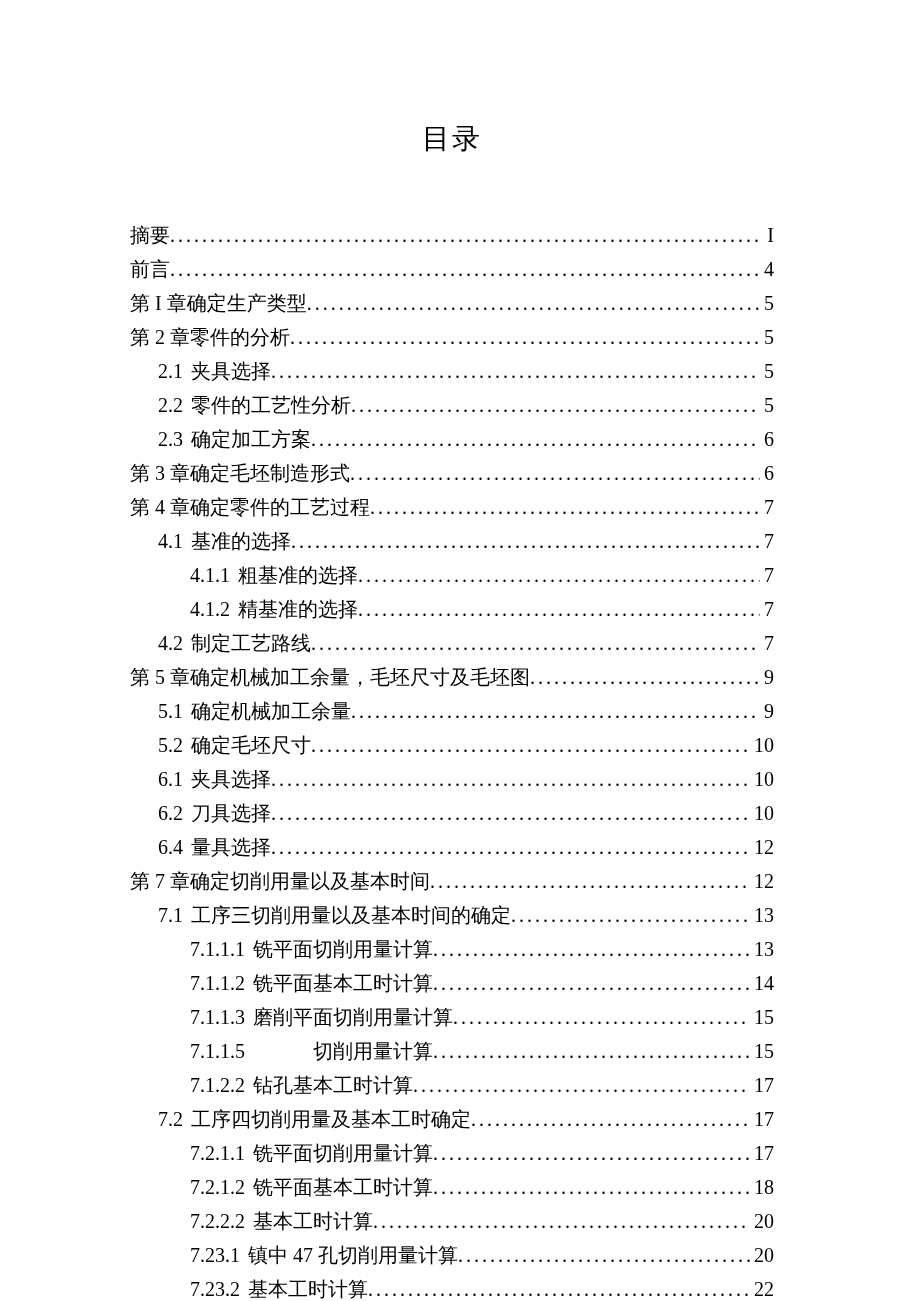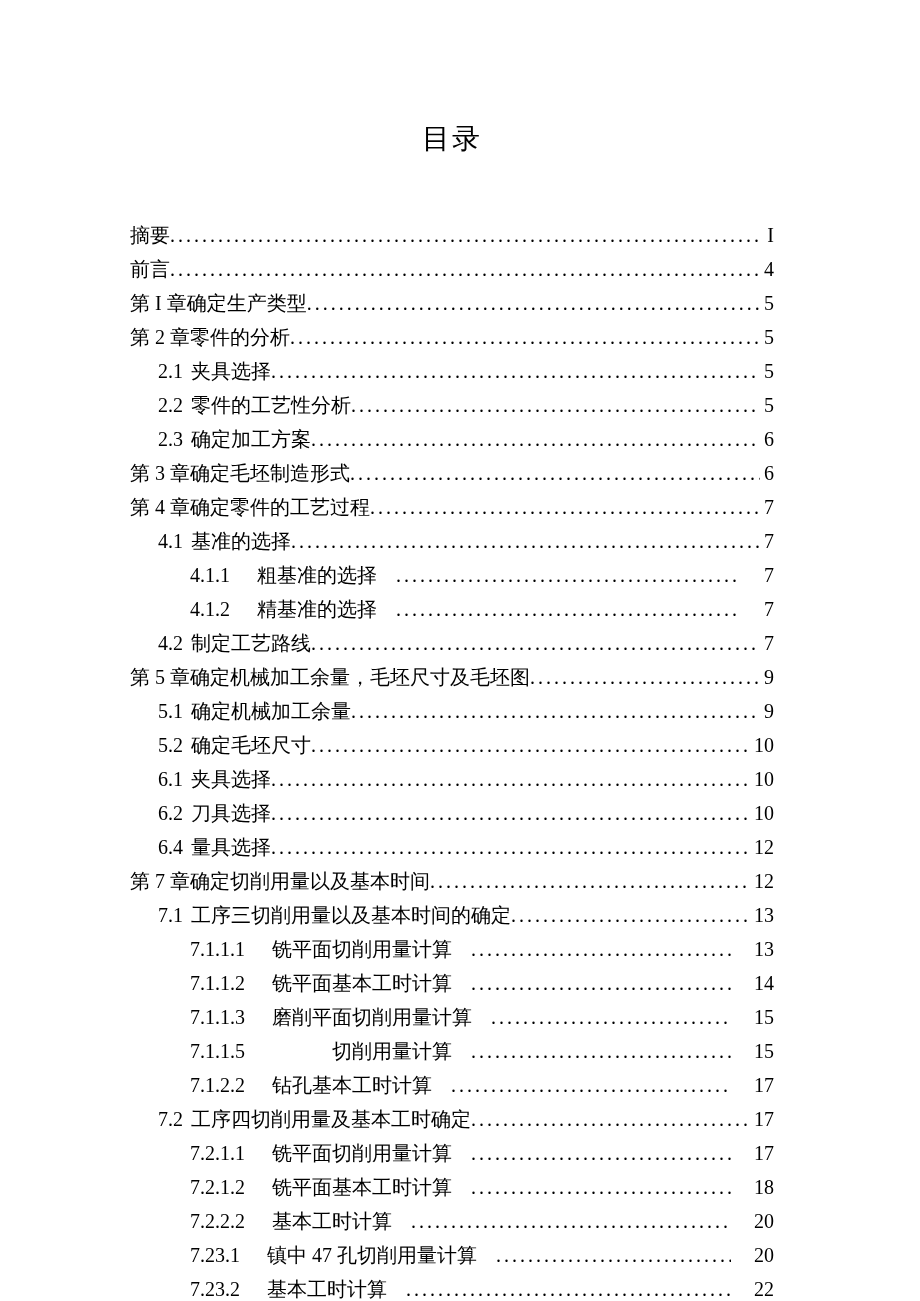--- a/index.html
+++ b/index.html
@@ -28,21 +28,21 @@
   }
   .toc-row {
     display: flex;
     align-items: baseline;
     white-space: nowrap;
     margin: 0;
     padding: 1.5px 0;
   }
   .indent-0 { padding-left: 0; }
   .indent-1 { padding-left: 28px; justify-content: flex-end; }
-  .indent-2 { padding-left: 60px; gap: 19px; }
+  .indent-2 { padding-left: 60px; }
   .num {
     margin-right: 8px;
     font-family: "SimSun", "宋体", serif;
   }
   .label {
     font-family: "SimSun", "宋体", serif;
   }
   .dots {
     flex: 1 1 auto;
     overflow: hidden;

